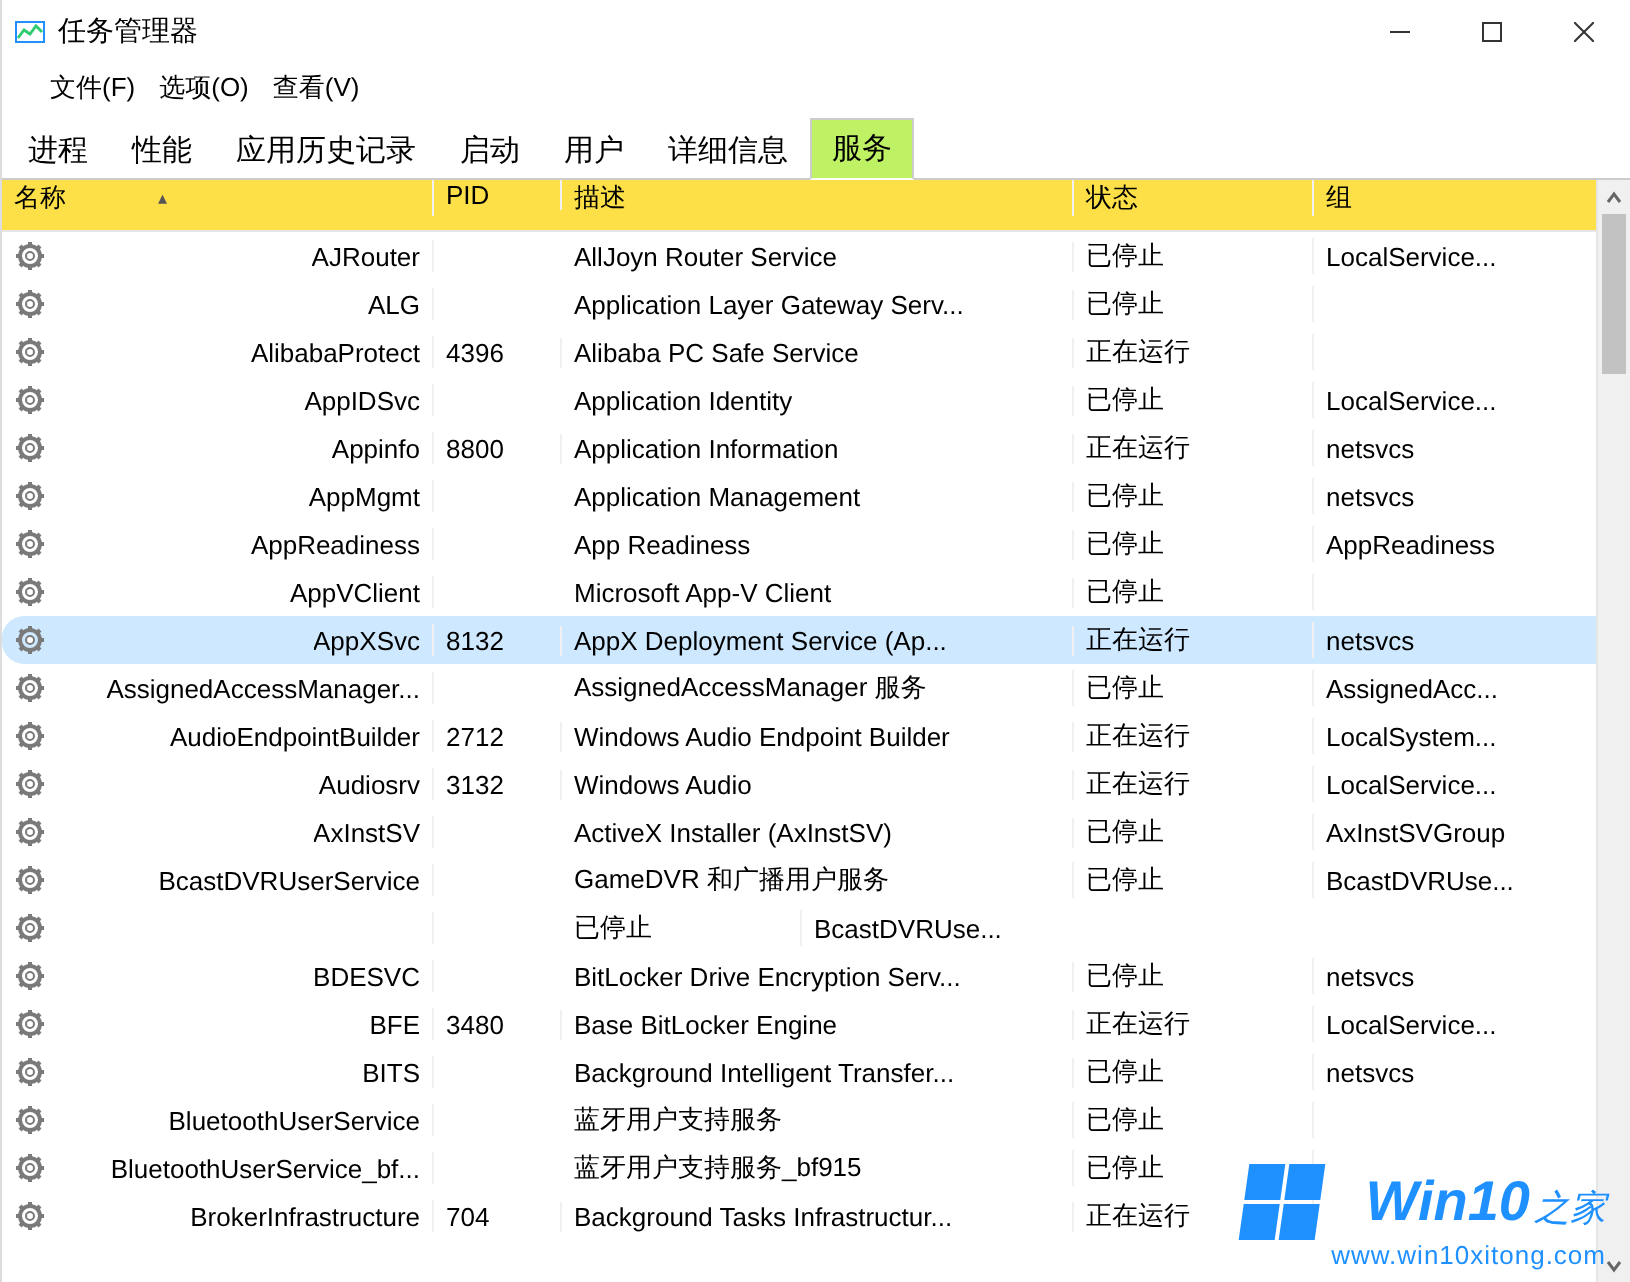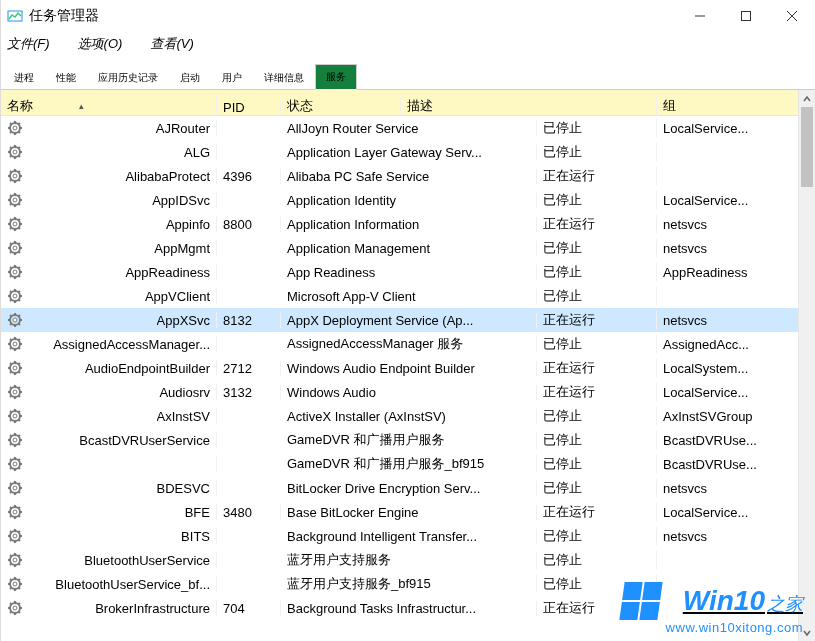--- a/index.html
+++ b/index.html
@@ -16,85 +16,85 @@
   .titlebar {
     display: flex; align-items: center; height: 32px;
     padding-left: 6px;
   }
   .titlebar .app-icon { width:16px; height:16px; margin-right:6px; display:flex; align-items:center; justify-content:center; }
   .titlebar .title { font-size: 14px; color:#000; }
   .win-controls { margin-left: auto; display: flex; }
   .win-btn { width:46px; height:32px; display:flex; align-items:center; justify-content:center; color:#555; }
   .win-btn svg { width:10px; height:10px; }
   
-  .menubar { height: 24px; display:flex; align-items:center; padding-left:0; gap:16px;font-style:italic; }
+  .menubar { height: 24px; display:flex; align-items:center; padding-left:18px; gap:0; }
   .menu-item { padding:2px 6px; color:#000; font-size:13px; }
   
   .tabbar { display:flex; align-items:flex-end; height:30px; border-bottom:1px solid #ccc; padding-left:2px; margin-top:4px;}
   .tab {
     padding:5px 10px 5px 10px;
-    font-size:10px;
+    font-size:15px;
     border:1px solid transparent;
     border-bottom:none;
     position:relative;
     top:1px;
     color:#000;
   }
   .tab.active {
     border:1px solid #ccc;
     border-bottom:1px solid #fff;
-    background:#15803d;
+    background:#bef264;
   }
   
   .table-wrap { position:relative; flex:1; overflow:hidden; }
   .table-header {
     display:flex;
     height:26px;
-    align-items:flex-end;
+    align-items:flex-start;
     border-bottom:1px solid #e6e6e6;
     font-size:13px;
     color:#000;
-    background:#fef9c3;
+    background:#fde047;
   }
   .col { padding:0 6px; overflow:hidden; text-overflow:ellipsis; white-space:nowrap; border-right:1px solid #f0f0f0;}
   .col:last-child { border-right:none; }
   .col-name  { width:216px; display:flex; align-items:center; gap:6px;}
   .col-pid   { width:64px; }
   .col-desc  { width:256px; }
   .col-state { width:120px; }
   .col-group { width:132px; }
 
   .sort-caret { font-size:9px; color:#555; margin-left:40px;}
   .rows { position:absolute; top:26px; left:0; right:0; bottom:0; overflow:hidden;}
   .row {
     display:flex; height:24px; align-items:center;
     font-size:13px;
   }
-  .row.selected { background:#cde8ff; }
+  .row.selected { background:#cde8ff;border-radius:11px; }
   .row .col { font-size:13px; }
   .svc-icon { width:16px; height:16px; flex:0 0 16px; display:inline-flex; align-items:center; justify-content:center; }
   .name-cell { display:flex; align-items:center; gap:6px; width:100%; overflow:hidden;justify-content:space-between;}
   .name-text { overflow:hidden; text-overflow:ellipsis; white-space:nowrap; }
 
   
   .vscroll {
     position:absolute; right:0; top:0; bottom:0; width:17px;
     background:#f0f0f0; border-left:1px solid #e6e6e6;
     display:flex; flex-direction:column;
   }
   .vscroll .arrow { height:17px; display:flex; align-items:center; justify-content:center; color:#666;}
   .vscroll .track { flex:1; position:relative; }
   .vscroll .thumb { position:absolute; left:2px; right:2px; top:0; height:80px; background:#c2c2c2; border-radius:0;}
 
   
   .watermark {
     position:absolute; right:12px; bottom:6px; text-align:right;
     pointer-events:none;
   }
-  .wm-top { display:flex; align-items:center; justify-content:flex-end; gap:23px;text-decoration:underline; }
+  .wm-top { display:flex; align-items:center; justify-content:flex-end; gap:23px; }
   .wm-logo { display:grid; grid-template-columns:18px 18px; grid-template-rows:18px 18px; gap:2px; transform:skewX(-8deg);}
   .wm-logo span { background:#1e90ff; }
   .wm-text1 { font-size:28px; font-weight:600; color:#1e90ff; font-style:italic;}
   .wm-text1 small { font-size:18px; font-weight:500; color:#1e90ff; margin-left:2px;}
   .wm-url { font-size:13px; color:#1e90ff; letter-spacing:0.5px; }
 
   
   .gear-svg circle.outer { fill:none; stroke:#7a7a7a; stroke-width:2; }
   .gear-svg circle.inner { fill:#fff; stroke:#7a7a7a; stroke-width:1; }
 </style>
@@ -147,22 +147,22 @@
     <div class="tab active">服务</div>
   </div>
 
   <div class="table-wrap">
     <div class="table-header">
       <div class="col col-name">
         <span>名称</span>
         <span class="sort-caret">▴</span>
       </div>
       <div class="col col-pid">PID</div>
+      <div class="col col-desc">描述</div>
       <div class="col col-state">状态</div>
-      <div class="col col-desc">描述</div>
       <div class="col col-group">组</div>
     </div>
 
     <div class="rows" id="rows-container">
         <div class="row">
           <div class="col col-name">
             <div class="name-cell">
               <span class="svc-icon">
                 <svg class="gear-svg" viewBox="0 0 16 16" width="16" height="16">
                   <g transform="translate(8,8)">
@@ -583,21 +583,20 @@
                       <line x1="-5" y1="5" x2="-3.5" y2="3.5"></line>
                       <line x1="5" y1="-5" x2="3.5" y2="-3.5"></line>
                     </g>
                     <circle class="inner" r="2"></circle>
                   </g>
                 </svg>
               </span>
             </div>
           </div>
           <div class="col col-pid"></div>
-          <div class="col col-desc">GameDVR 和广播用户服务_bf915</div>
           <div class="col col-state">已停止</div>
           <div class="col col-group">BcastDVRUse...</div>
         </div>
         <div class="row">
           <div class="col col-name">
             <div class="name-cell">
               <span class="svc-icon">
                 <svg class="gear-svg" viewBox="0 0 16 16" width="16" height="16">
                   <g transform="translate(8,8)">
                     <circle class="outer" r="5"></circle>

